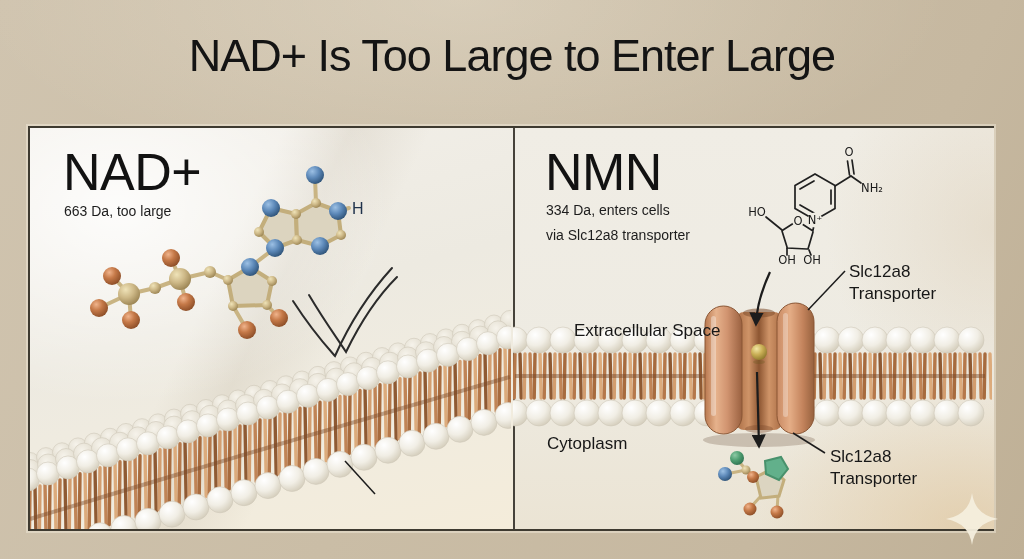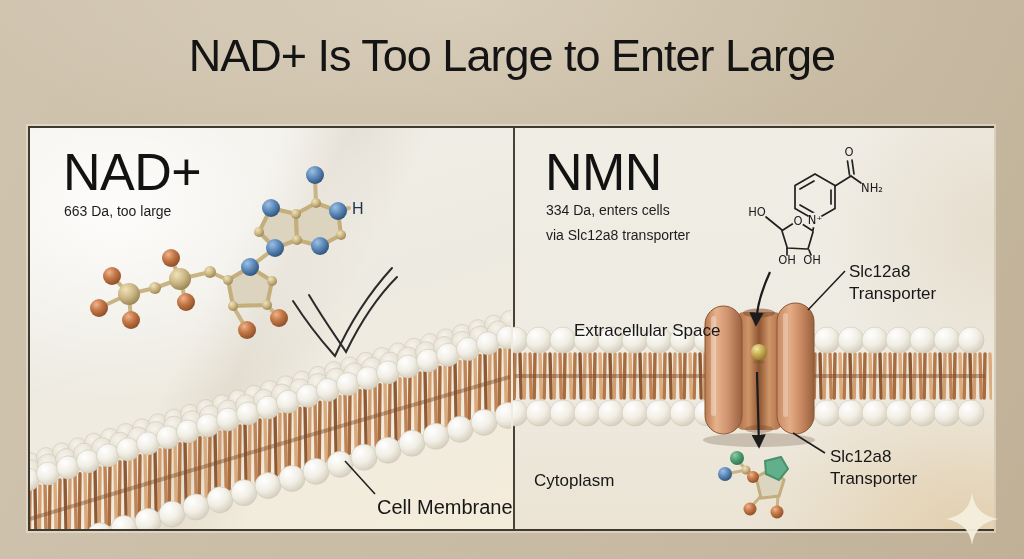--- a/index.html
+++ b/index.html
@@ -578,29 +578,28 @@
       <line x1="345" y1="461" x2="375" y2="494"></line>
       <line x1="808" y1="310" x2="845" y2="271"></line>
       <line x1="793" y1="433" x2="825" y2="453"></line>
     </g>
 
     <path d="M972,493 Q975,515 998,519 Q975,523 972,545 Q969,523 946,519 Q969,515 972,493 Z" fill="#f4eedd" opacity=".95"></path>
   </svg>
 
   <div class="txt heading" style="left:63px;top:151px;">NAD+</div>
   <div class="txt sub" style="left:64px;top:199px;">663 Da, too large</div>
-  <div class="txt lbl-lg" style="left:377px;top:496px;">Cell Membrane</div>
 
   <div class="txt heading" style="left:545px;top:151px;">NMN</div>
   <div class="txt sub" style="left:546px;top:198px;">
     <div>334 Da, enters cells</div>
     <div>via Slc12a8 transporter</div>
   </div>
   <div class="txt lbl" style="left:574px;top:292px;margin-top:28px;">Extracellular Space</div>
-  <div class="txt lbl" style="left:534px;top:433px;margin-top:37px;">Cytoplasm</div>
+  <div class="txt lbl" style="left:547px;top:433px;">Cytoplasm</div>
 
   <div class="txt lbl" style="left:849px;top:261px;">
     <div>Slc12a8</div>
     <div>Transporter</div>
   </div>
   <div class="txt lbl" style="left:830px;top:446px;">
     <div>Slc12a8</div>
     <div>Transporter</div>
   </div>
 </div>

